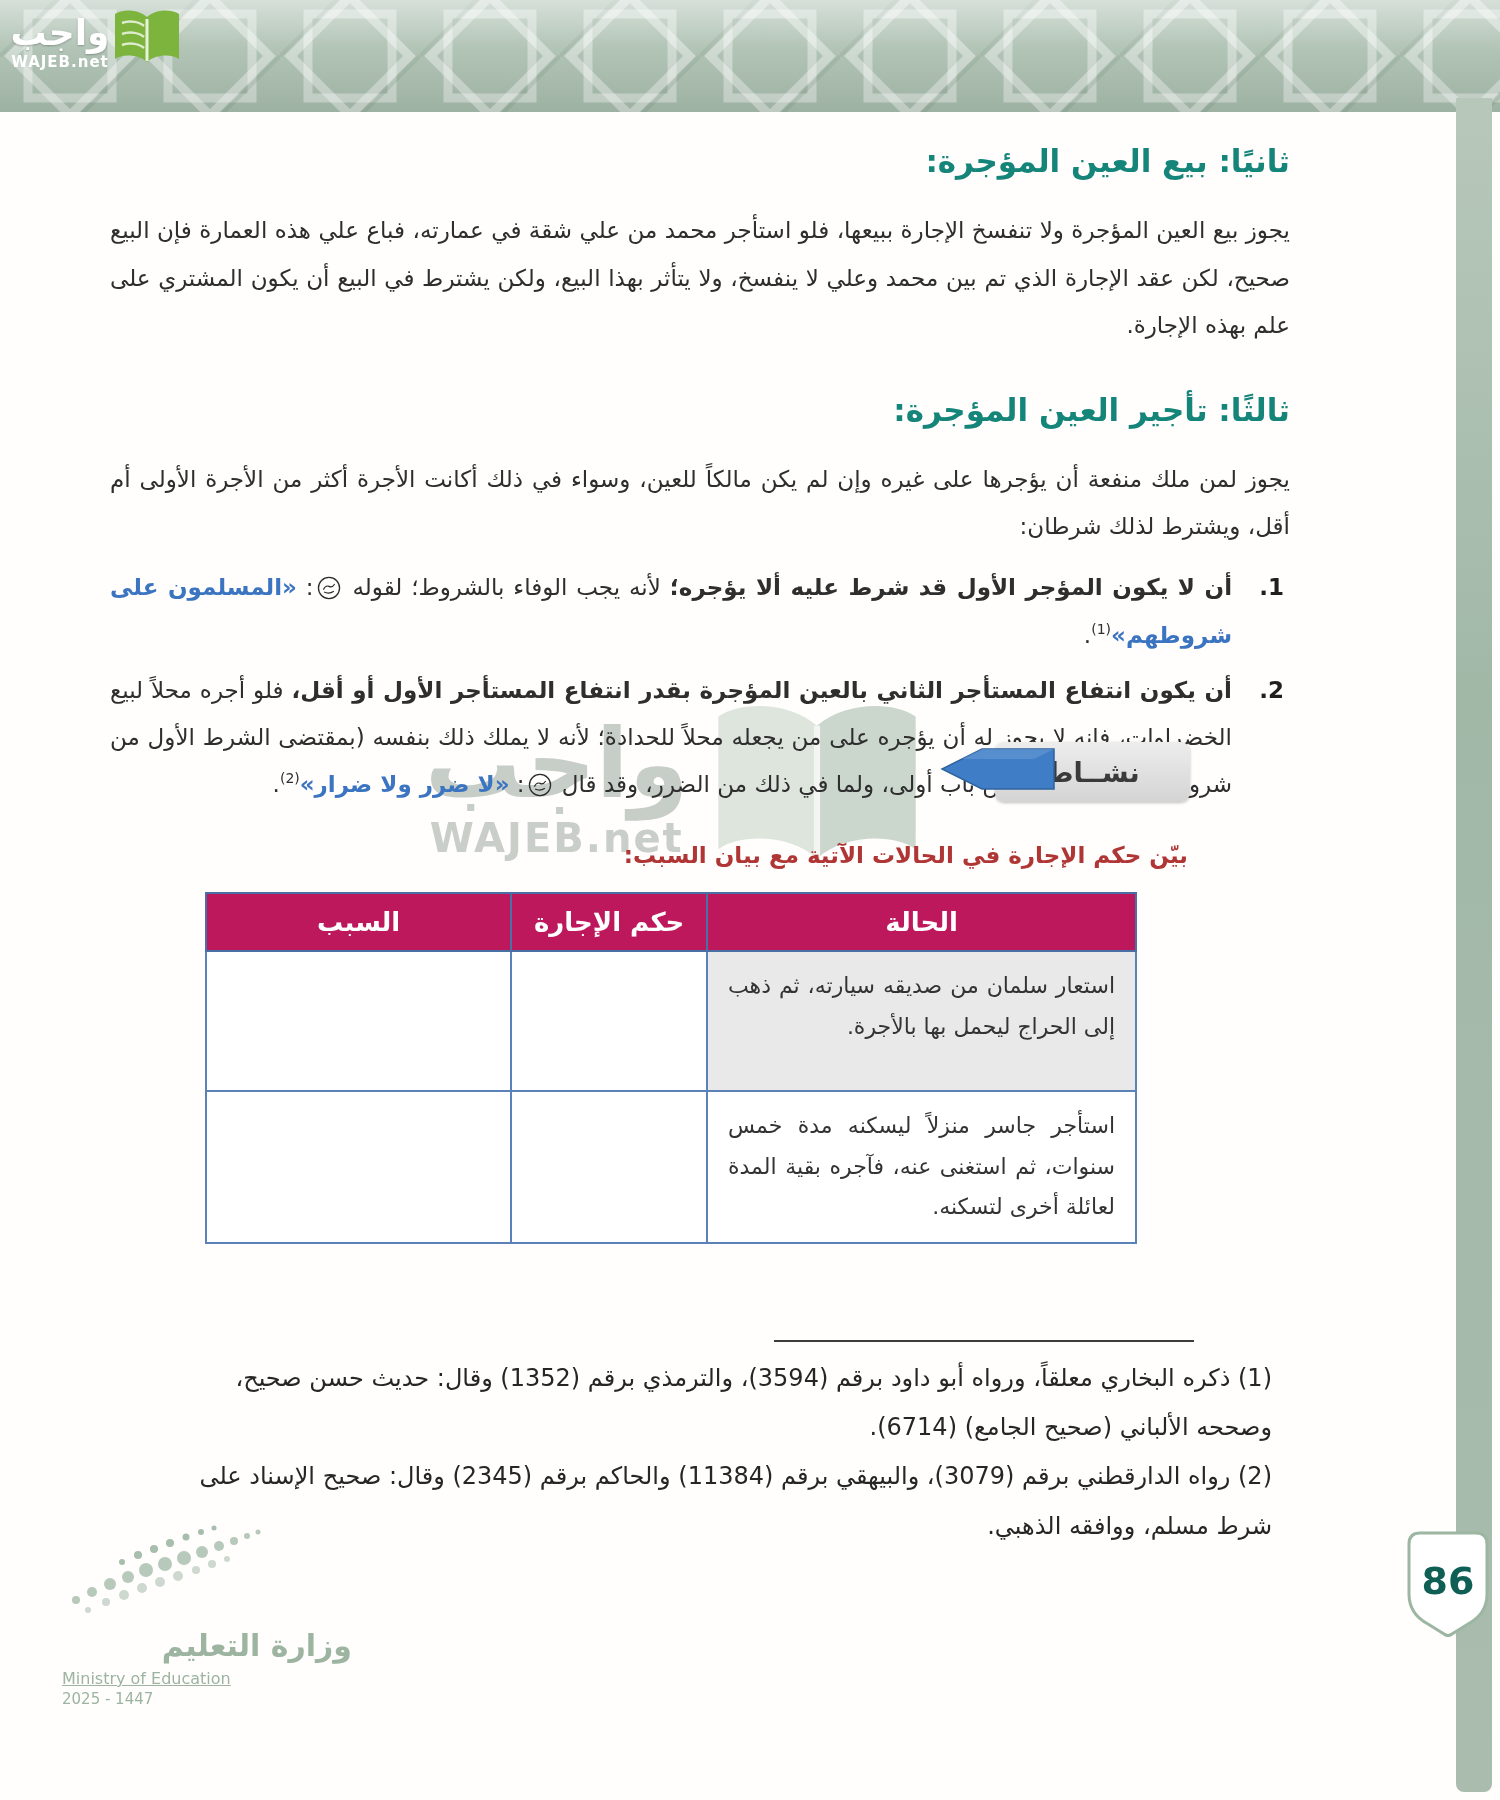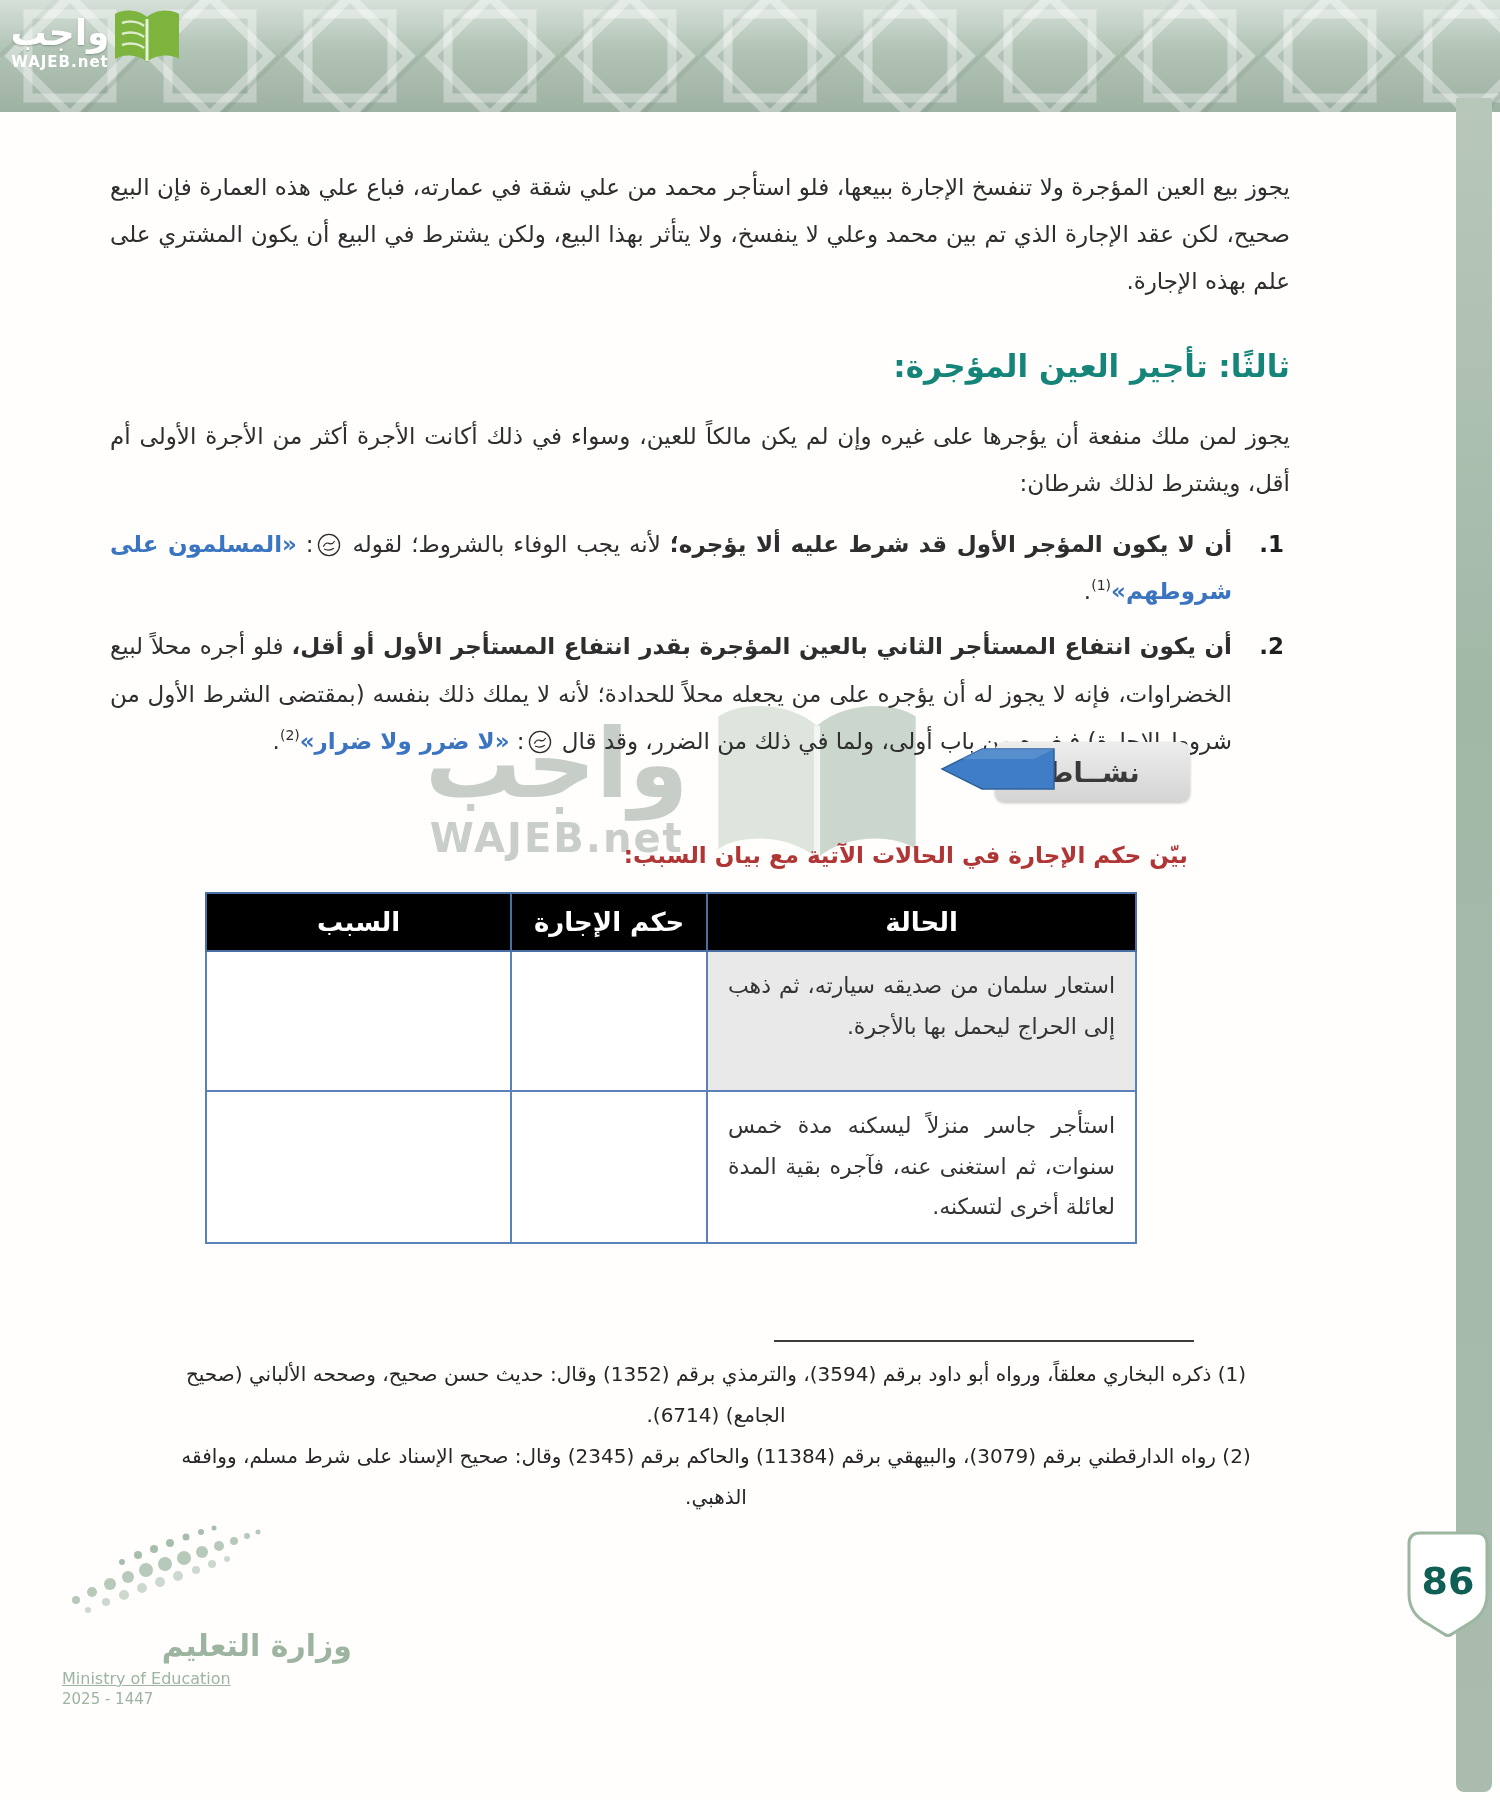--- a/index.html
+++ b/index.html
@@ -43,32 +43,32 @@
   
   .activity-tab { position:absolute; top:742px; left:995px; width:195px; height:60px;
     background:linear-gradient(#ededed,#d4d4d4); border-radius:9px; display:flex; align-items:center; justify-content:center;
     font-size:27px; font-weight:bold; color:#3a3a3a; box-shadow:0 1px 3px rgba(0,0,0,0.25); z-index:2; }
   .activity-arrow { position:absolute; top:740px; left:936px; z-index:3; }
   .activity-instruction { position:absolute; top:842px; right:312px; direction:rtl; font-size:23px; font-weight:bold;
     color:#b03636; white-space:nowrap; z-index:2; }
 
   
   .case-table { position:absolute; top:892px; left:205px; width:932px; border-collapse:collapse; direction:rtl; z-index:2; background:#fff; }
-  .case-table th { background:#000000; color:#ffffff; font-size:26px; font-weight:bold; height:58px;
+  .case-table th { background:#be185d; color:#ffffff; font-size:26px; font-weight:bold; height:58px;
     border:2px solid #4a6fa5; text-align:center; }
   .case-table td { border:2px solid #5b82b8; font-size:22px; color:#333333; padding:14px 20px; line-height:1.85;
     vertical-align:top; text-align:justify; background:#ffffff; }
   .case-table tr.r1 td { height:140px; }
   .case-table tr.r2 td { height:124px; }
   .cell-shaded { background:#e9e9e9 !important; }
 
   
   .footnote-divider { position:absolute; top:1340px; right:306px; width:420px; height:2px; background:#3c3c3c; z-index:2; }
-  .footnotes { position:absolute; top:1354px; left:160px; width:1112px; direction:rtl; text-align:center;
-    font-size:20px; color:#262626; line-height:2.05; z-index:2; }
+  .footnotes { position:absolute; top:1354px; left:160px; width:1112px; direction:rtl; text-align:right;
+    font-size:24px; color:#262626; line-height:2.05; z-index:2; }
 
   
   .ministry { position:absolute; left:62px; top:1522px; width:290px; z-index:2; }
   .ministry-ar { font-size:30px; font-weight:bold; color:#9cb4a0; margin-top:2px; letter-spacing:1px; direction:rtl; }
   .ministry-en { font-size:16px; color:#9cb4a0; margin-top:6px;text-decoration:underline; }
   .ministry-years { font-size:15px; color:#9cb4a0; margin-top:2px; }
 
   
   .page-badge { position:absolute; left:1406px; top:1530px; z-index:4; }
 </style>
@@ -116,20 +116,21 @@
       <div class="wm-net">WAJEB.net</div>
     </div>
     <svg width="230" height="185" viewBox="0 0 74 60">
       <path d="M37 10 C28 2 12 2 5 7 L5 50 C12 45 28 45 37 53 Z" fill="#dde5dd"></path>
       <path d="M37 10 C46 2 62 2 69 7 L69 50 C62 45 46 45 37 53 Z" fill="#cbd6cc"></path>
       <path d="M37 10 L37 53" stroke="#f2f5f2" stroke-width="2"></path>
     </svg>
   </div>
 
   <div class="content">
+    <div class="h-teal h-second">ثانيًا: بيع العين المؤجرة:</div>
     <p class="para">يجوز بيع العين المؤجرة ولا تنفسخ الإجارة ببيعها، فلو استأجر محمد من علي شقة في عمارته، فباع علي هذه العمارة فإن البيع صحيح، لكن عقد الإجارة الذي تم بين محمد وعلي لا ينفسخ، ولا يتأثر بهذا البيع، ولكن يشترط في البيع أن يكون المشتري على علم بهذه الإجارة.</p>
 
     <div class="h-teal h-third">ثالثًا: تأجير العين المؤجرة:</div>
     <p class="para">يجوز لمن ملك منفعة أن يؤجرها على غيره وإن لم يكن مالكاً للعين، وسواء في ذلك أكانت الأجرة أكثر من الأجرة الأولى أم أقل، ويشترط لذلك شرطان:</p>
 
     <div class="conds">
       <div class="cond">
         <span class="num">1.</span>
         <span class="b">أن لا يكون المؤجر الأول قد شرط عليه ألا يؤجره؛</span>
         <span>لأنه يجب الوفاء بالشروط؛ لقوله</span>

